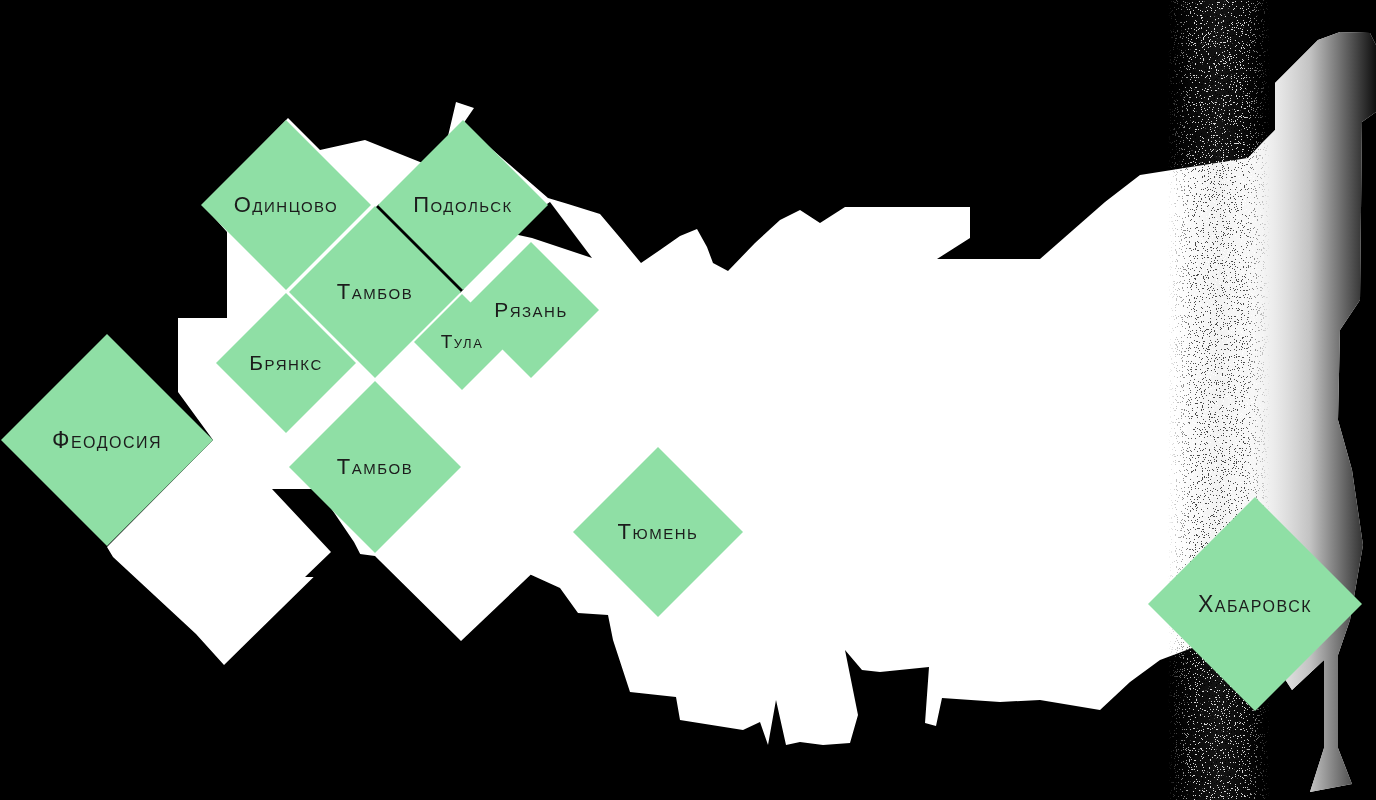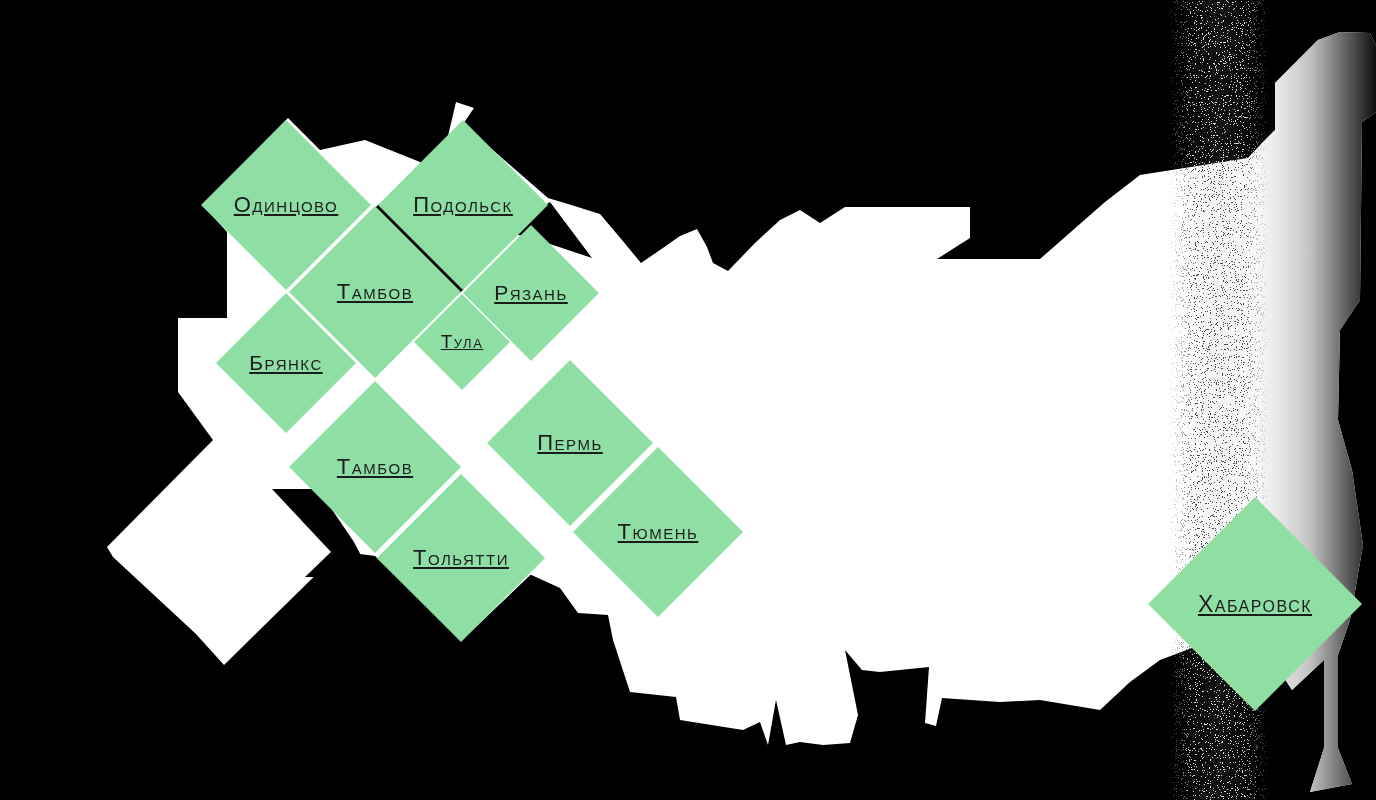--- a/index.html
+++ b/index.html
@@ -27,21 +27,20 @@
     cursor:pointer;
   }
   .tile-label{
     font-variant:small-caps;
     font-weight:500;
     letter-spacing:1.5px;
     color:var(--label);
     line-height:1.22;
     white-space:nowrap;
     user-select:none;
-    text-decoration:underline;
   }
 </style>
 </head>
 <body>
 
 <div class="stage">
 
   <svg width="1376" height="800" viewBox="0 0 1376 800">
     <defs>
       <linearGradient id="eastFade" gradientUnits="userSpaceOnUse" x1="1230" y1="0" x2="1376" y2="0">
@@ -105,38 +104,35 @@
   <div id="tiles">
       <div class="tile" style="left: 201px; top: 120px; height: 170px; width: 170px; font-size: 22px;">
         <span class="tile-label">Одинцово</span>
       </div>
       <div class="tile" style="left: 378px; top: 120px; height: 170px; width: 170px; font-size: 22px;">
         <span class="tile-label">Подольск</span>
       </div>
       <div class="tile" style="left: 289px; top: 206px; height: 172px; width: 172px; font-size: 22px;">
         <span class="tile-label">Тамбов</span>
       </div>
-      <div class="tile" style="left: 463px; top: 225px; height: 136px; width: 136px; font-size: 21px;">
+      <div class="tile" style="left: 463px; top: 242px; height: 136px; width: 136px; font-size: 21px;">
         <span class="tile-label">Рязань</span>
       </div>
       <div class="tile" style="left: 414px; top: 294px; height: 96px; width: 96px; font-size: 19px;">
         <span class="tile-label">Тула</span>
       </div>
       <div class="tile" style="left: 216px; top: 293px; height: 140px; width: 140px; font-size: 21px;">
         <span class="tile-label">Брянкс</span>
       </div>
+      <div class="tile" style="left: 1px; top: 334px; height: 212px; width: 212px; font-size: 23px;">
+        <span class="tile-label">Феодосия</span>
+      </div>
       <div class="tile" style="left: 289px; top: 381px; height: 172px; width: 172px; font-size: 22px;">
         <span class="tile-label">Тамбов</span>
       </div>
-      <div class="tile" style="left: 487px; top: 360px; height: 166px; width: 166px; font-size: 22px;">
-        <span class="tile-label">Пермь</span>
-      </div>
       <div class="tile" style="left: 573px; top: 447px; height: 170px; width: 170px; font-size: 22px;">
         <span class="tile-label">Тюмень</span>
-      </div>
-      <div class="tile" style="left: 377px; top: 474px; height: 168px; width: 168px; font-size: 22px;">
-        <span class="tile-label">Тольятти</span>
       </div>
       <div class="tile" style="left: 1148px; top: 497px; height: 214px; width: 214px; font-size: 23px;">
         <span class="tile-label">Хабаровск</span>
       </div>
     </div>
 </div>
 
 </body></html>

